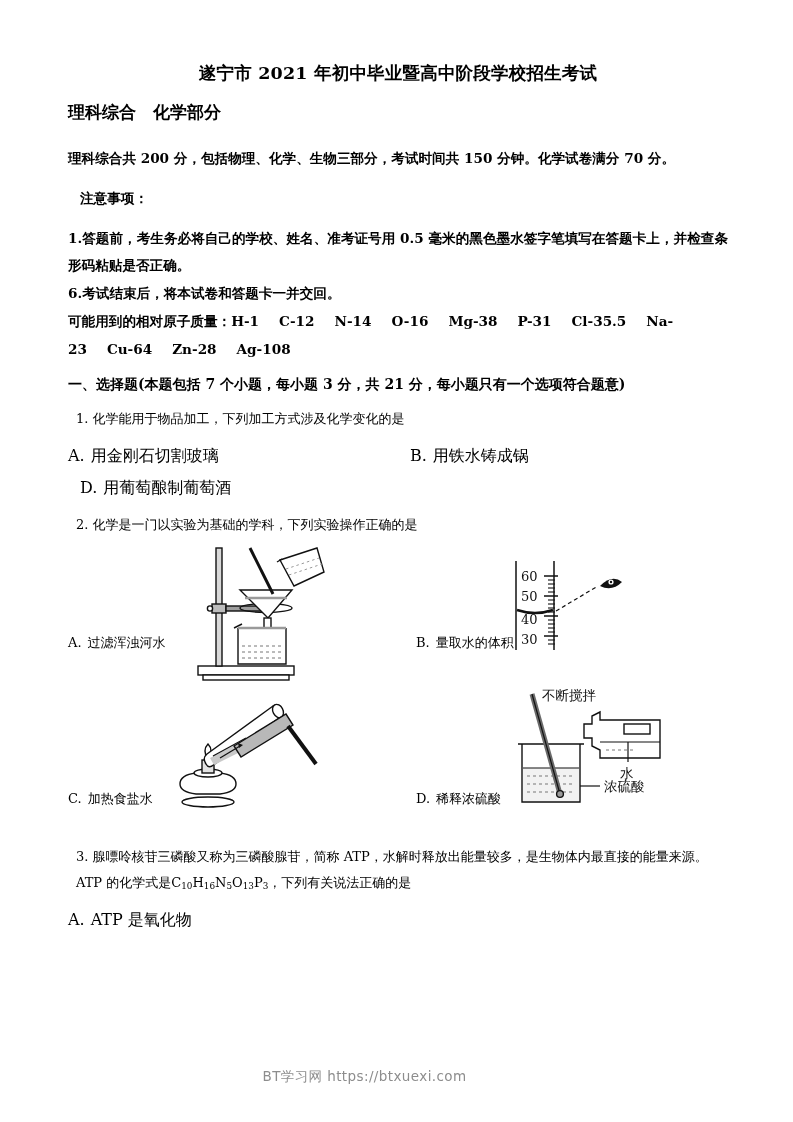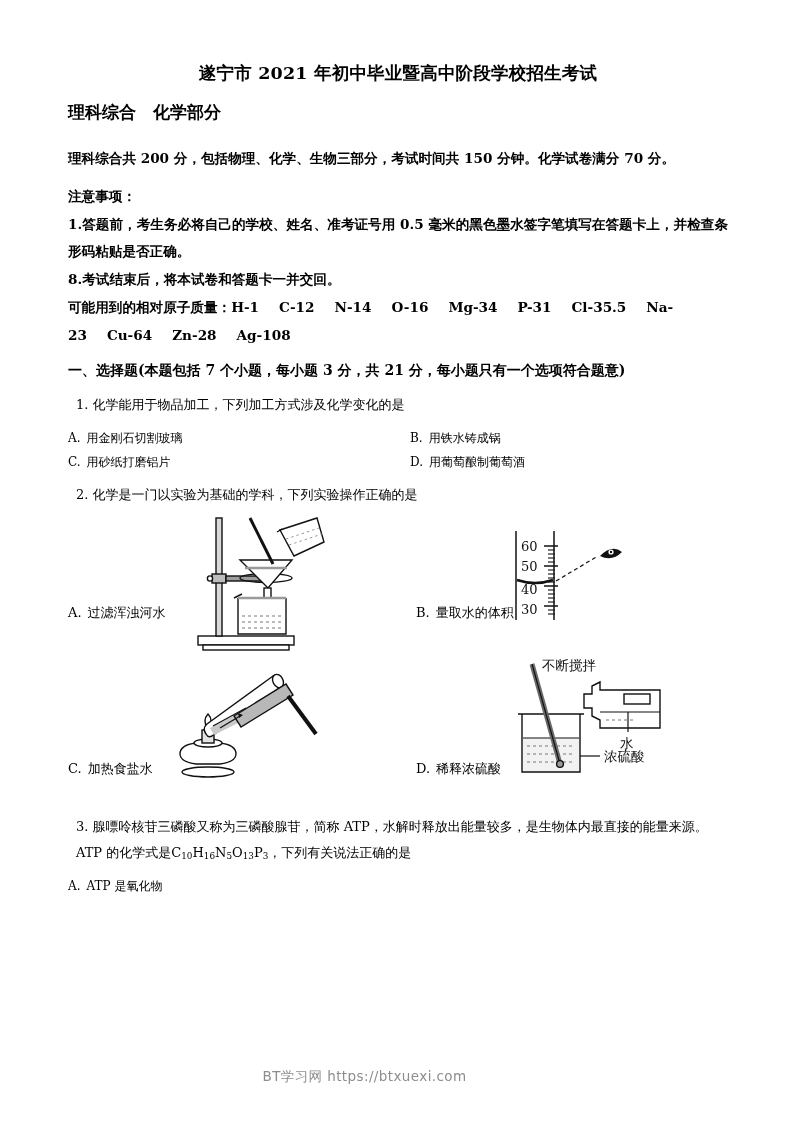--- a/index.html
+++ b/index.html
@@ -47,21 +47,21 @@
     font-size: 13.6px;
     font-weight: bold;
     line-height: 2.05;
     margin: 0 0 10px 0;
     text-align: justify;
   }
   .notice-title {
     font-size: 13.6px;
     font-weight: bold;
     line-height: 2.05;
-    margin: 0;
+    margin: 12px;
   }
   .notice-item {
     font-size: 13.6px;
     font-weight: bold;
     line-height: 2.05;
     margin: 0;
     text-align: justify;
   }
   .atomic {
     font-size: 13.6px;
@@ -78,21 +78,21 @@
   }
 
   
   .q-stem {
     font-size: 13px;
     line-height: 2.0;
     margin: 8px;
   }
   .opt-row {
     display: flex;
-    font-size: 12px;
+    font-size: 16px;
     line-height: 2.0;
   }
   .opt-col {
     width: 50%;
     box-sizing: border-box;
   }
   .opt-col.right { padding-left: 12px; }
   .opt-label { margin-right: 6px; }
 
   
@@ -132,33 +132,32 @@
 <div class="page">
   <div class="content">
 
     <div class="doc-title">遂宁市 2021 年初中毕业暨高中阶段学校招生考试</div>
     <div class="doc-subtitle">理科综合　化学部分</div>
 
     <p class="intro">理科综合共 200 分，包括物理、化学、生物三部分，考试时间共 150 分钟。化学试卷满分 70 分。</p>
 
     <p class="notice-title">注意事项：</p>
     <p class="notice-item">1.答题前，考生务必将自己的学校、姓名、准考证号用 0.5 毫米的黑色墨水签字笔填写在答题卡上，并检查条形码粘贴是否正确。</p>
-    <p class="notice-item">8.考试结束后，将本试卷和答题卡一并交回。</p>
-
-    <p class="atomic"><span>可能用到的相对原子质量：</span><span class="am">H-1</span><span class="am">C-12</span><span class="am">N-14</span><span class="am">O-16</span><span class="am">Mg-34</span><span class="am">P-31</span><span class="am">Cl-35.5</span><span class="am">Na-23</span><span class="am">Cu-64</span><span class="am">Zn-28</span><span class="am">Ag-108</span></p>
+    <p class="notice-item">6.考试结束后，将本试卷和答题卡一并交回。</p>
+
+    <p class="atomic"><span>可能用到的相对原子质量：</span><span class="am">H-1</span><span class="am">C-12</span><span class="am">N-14</span><span class="am">O-16</span><span class="am">Mg-38</span><span class="am">P-31</span><span class="am">Cl-35.5</span><span class="am">Na-23</span><span class="am">Cu-64</span><span class="am">Zn-28</span><span class="am">Ag-108</span></p>
 
     <p class="section-head">一、选择题(本题包括 7 个小题，每小题 3 分，共 21 分，每小题只有一个选项符合题意)</p>
 
     <p class="q-stem"><span>1.</span>&nbsp;<span>化学能用于物品加工，下列加工方式涉及化学变化的是</span></p>
     <div class="opt-row">
       <div class="opt-col"><span class="opt-label">A.</span><span>用金刚石切割玻璃</span></div>
       <div class="opt-col right"><span class="opt-label">B.</span><span>用铁水铸成锅</span></div>
     </div>
     <div class="opt-row">
-      <div class="opt-col"><span class="opt-label">C.</span><span>用砂纸打磨铝片</span></div>
       <div class="opt-col right"><span class="opt-label">D.</span><span>用葡萄酿制葡萄酒</span></div>
     </div>
 
     <p class="q-stem"><span>2.</span>&nbsp;<span>化学是一门以实验为基础的学科，下列实验操作正确的是</span></p>
 
     <div class="fig-grid">
 
       <div class="fig-caption" style="left:0px; top:42px;">
         <span class="opt-label">A.</span><span>过滤浑浊河水</span>
       </div>

